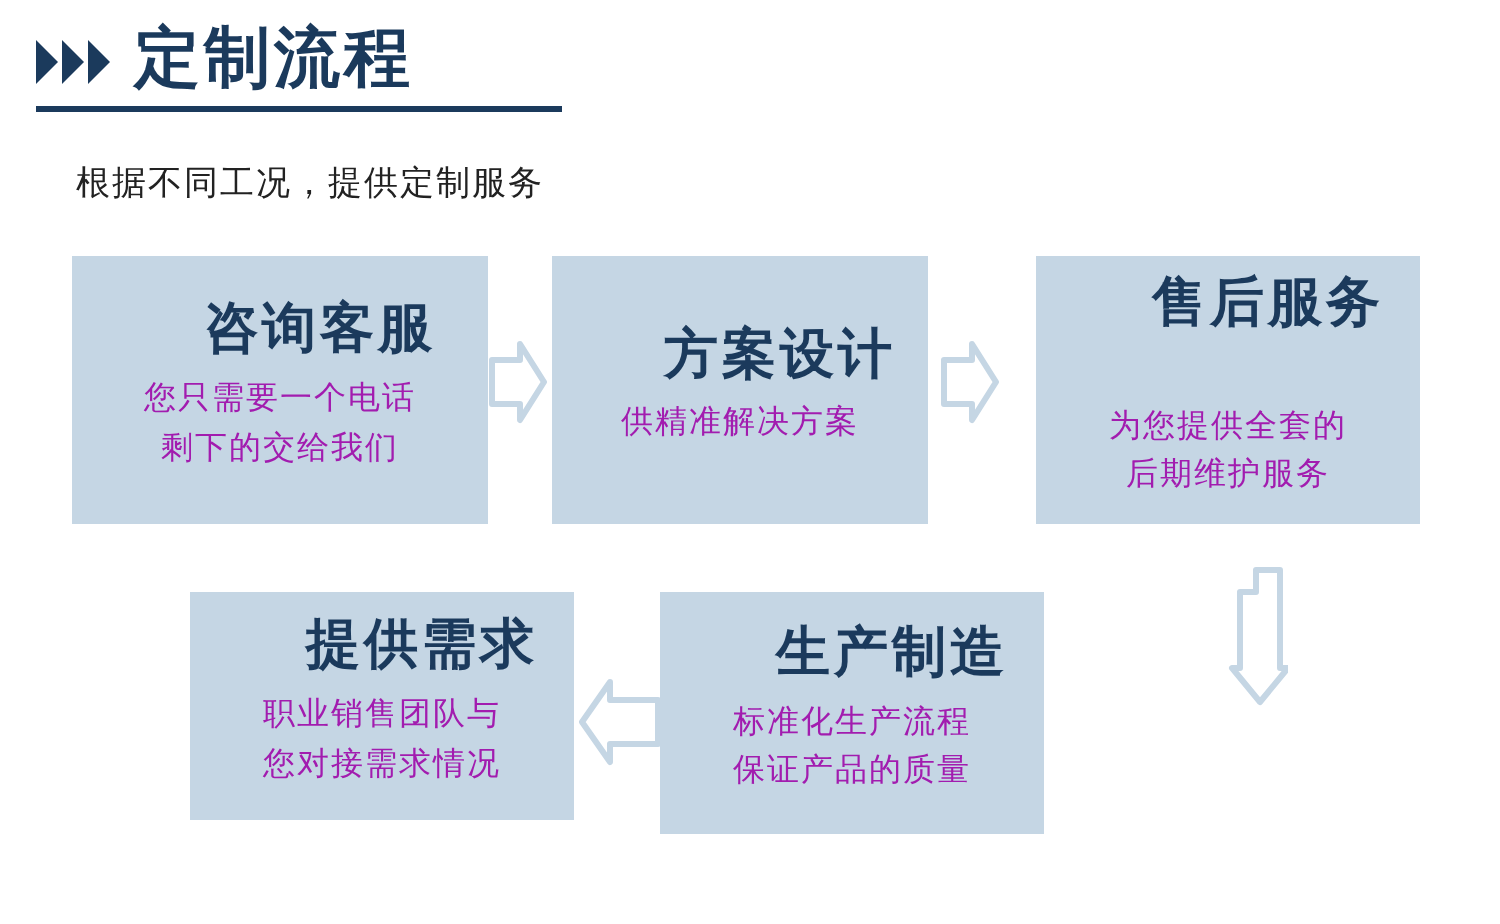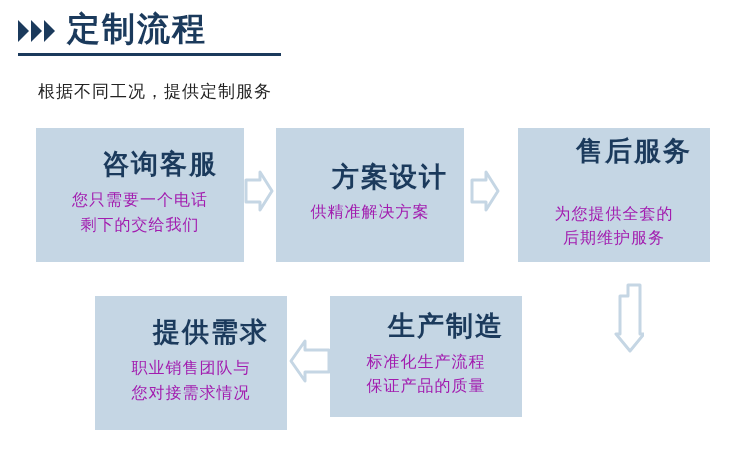--- a/index.html
+++ b/index.html
@@ -88,21 +88,21 @@
     letter-spacing: 1px;
     line-height: 1.55;
     text-align: center;
   }
 
   
   #box-1 { left: 36px;  top: 128px; width: 208px; height: 134px; }
   #box-2 { left: 276px; top: 128px; width: 188px; height: 134px; }
   #box-3 { left: 518px; top: 128px; width: 192px; height: 134px; gap: 27px; }
   
-  #box-4 { left: 95px;  top: 296px; width: 192px; height: 134px; }
+  #box-4 { left: 95px;  top: 296px; width: 192px; height: 114px; }
   #box-5 { left: 330px; top: 296px; width: 192px; height: 121px; }
 
   
   .arrow {
     position: absolute;
   }
   .arrow svg { display: block; }
 
   #arrow-1 { left: 244px; top: 170px; }
   #arrow-2 { left: 470px; top: 170px; }

